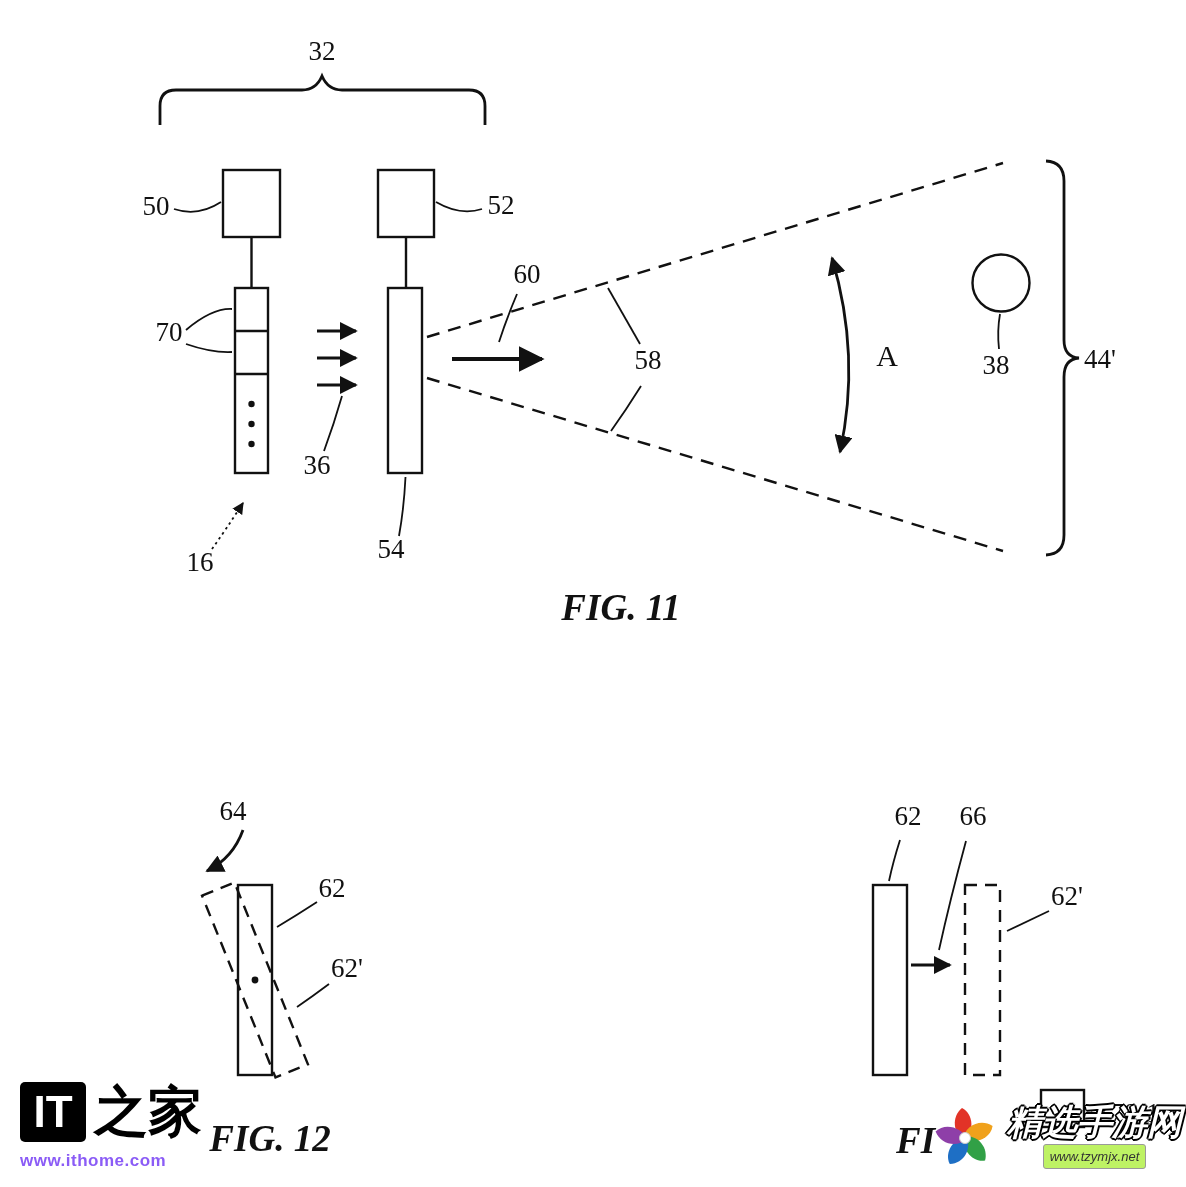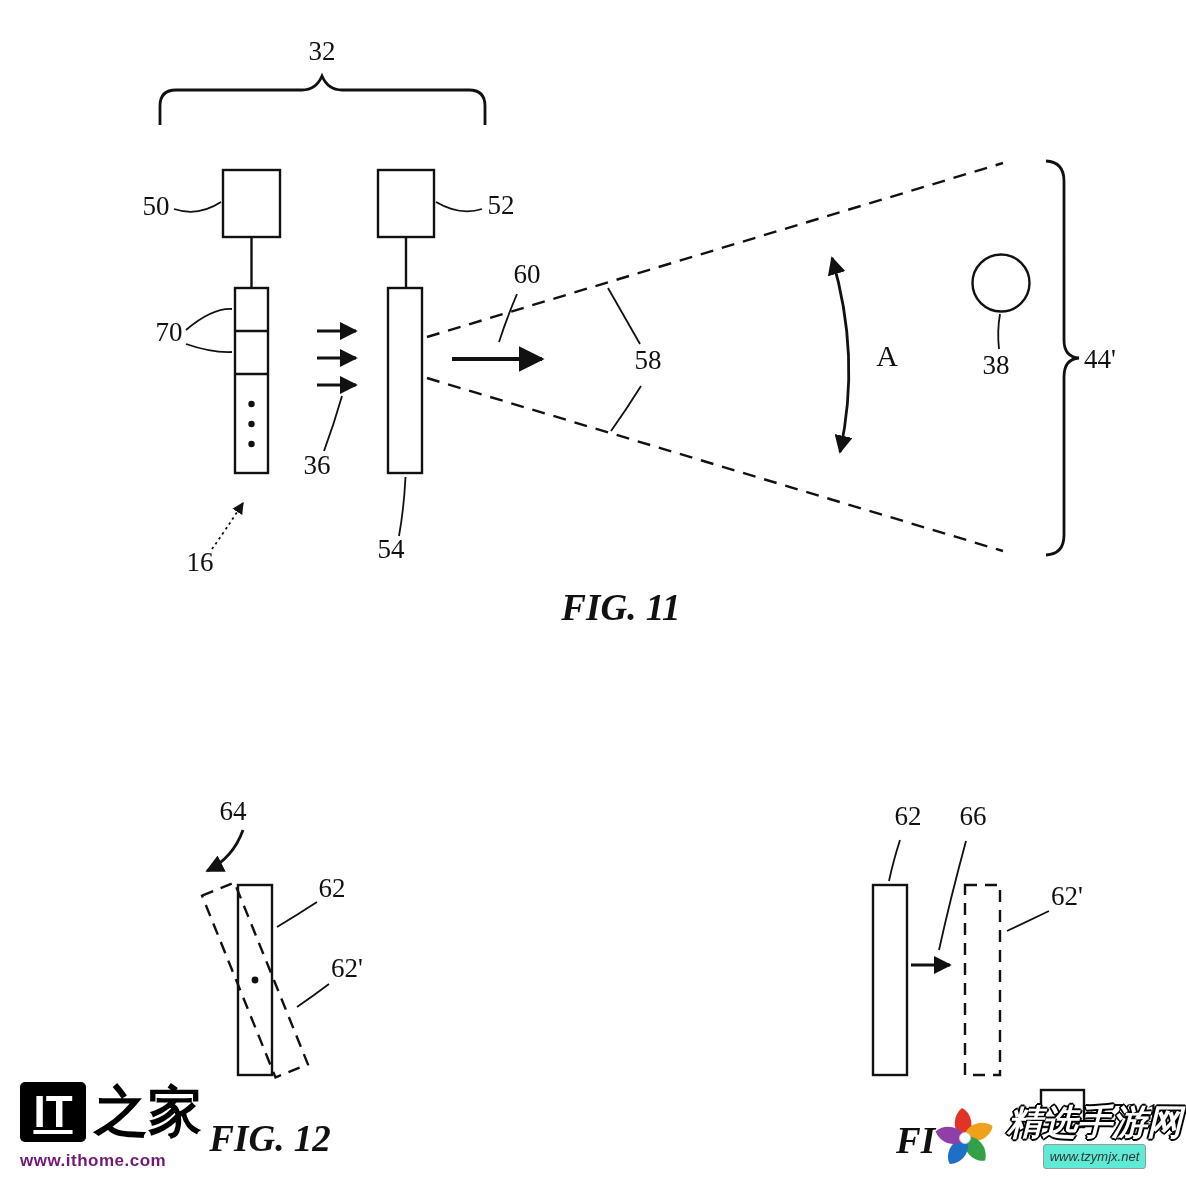--- a/index.html
+++ b/index.html
@@ -16,33 +16,33 @@
   .ln-thick{stroke:#111;fill:none;stroke-width:4;}
   .dash{stroke-dasharray:13 9;}
   .dash2{stroke-dasharray:12 8;}
   .dot-dash{stroke-dasharray:2.5 3.5;}
 
   
   .wm-ithome{position:absolute;left:20px;top:1082px;}
   .ithome-top{display:flex;align-items:center;gap:8px;}
   .ithome-box{background:#000;color:#fff;font-weight:bold;
       font-family:"Liberation Sans","DejaVu Sans",sans-serif;font-size:44px;
-      width:66px;height:60px;display:flex;align-items:center;justify-content:center;border-radius:5px;text-decoration:underline;}
+      width:66px;height:60px;display:flex;align-items:center;justify-content:center;border-radius:5px;}
   .ithome-script{font-family:"DejaVu Sans",sans-serif;font-size:54px;font-weight:bold;color:#000;line-height:1;text-align:right;}
   .ithome-url{font-family:"Liberation Sans","DejaVu Sans",sans-serif;font-weight:bold;
-      font-size:17px;margin-top:9px;color:#701a75;letter-spacing:.5px;}
+      font-size:17px;margin-top:9px;color:#8b5cf6;letter-spacing:.5px;}
 
   
   .wm-tz{position:absolute;right:4px;bottom:11px;display:flex;align-items:center;gap:4px;font-style:italic;}
   .tz-right{display:flex;flex-direction:column;align-items:center;}
   .tz-name{font-family:"DejaVu Sans",sans-serif;font-size:35px;font-weight:bold;color:#fff;line-height:1.1;
       text-shadow:-2px 0 #000,2px 0 #000,0 -2px #000,0 2px #000,
                   -1px -1px #000,1px 1px #000,-1px 1px #000,1px -1px #000;}
   .tz-url{font-family:"Liberation Sans","DejaVu Sans",sans-serif;font-size:13px;color:#333;
-      border:1px solid #9a9a9a;border-radius:3px;padding:4px 6px;margin-top:3px;background:#5eead4;}
+      border:1px solid #9a9a9a;border-radius:3px;padding:4px 6px;margin-top:3px;background:#bef264;}
 </style>
 </head>
 <body>
 
 <div class="page">
 
   <svg class="art" width="1186" height="1187" viewBox="0 0 1186 1187">
     <defs>
       <marker id="arr" viewBox="0 0 10 10" refX="9" refY="5" markerWidth="6.5" markerHeight="6.5" orient="auto-start-reverse">
         <path d="M0,0 L10,5 L0,10 z" fill="#111"></path>

